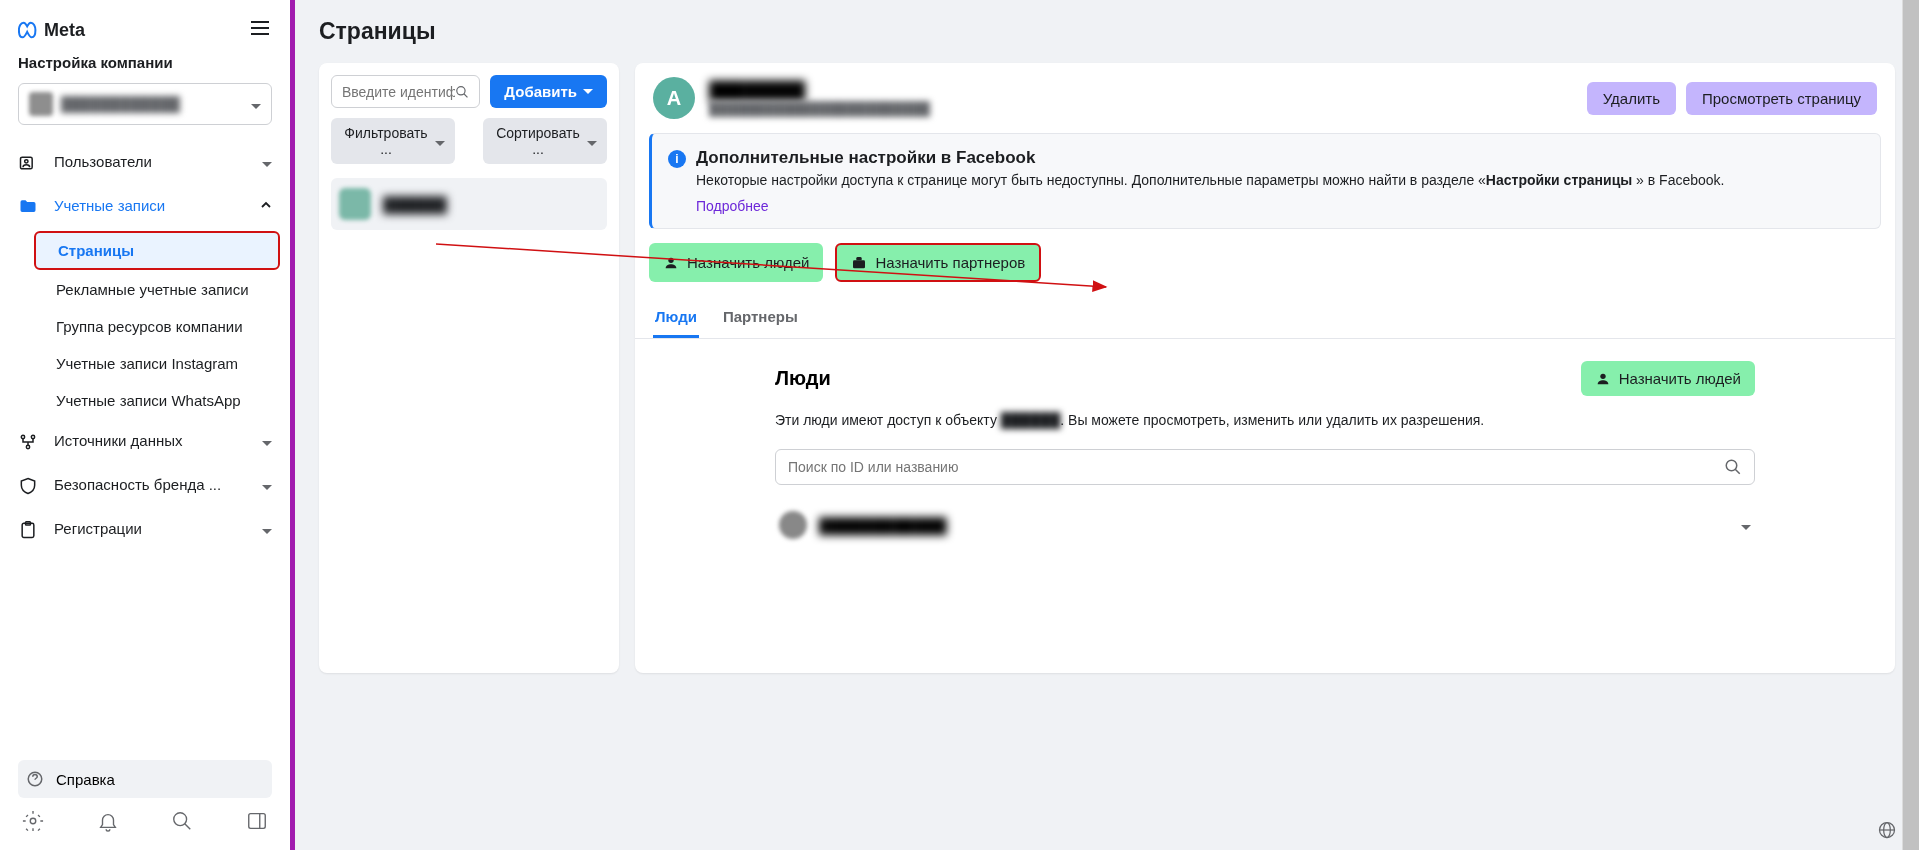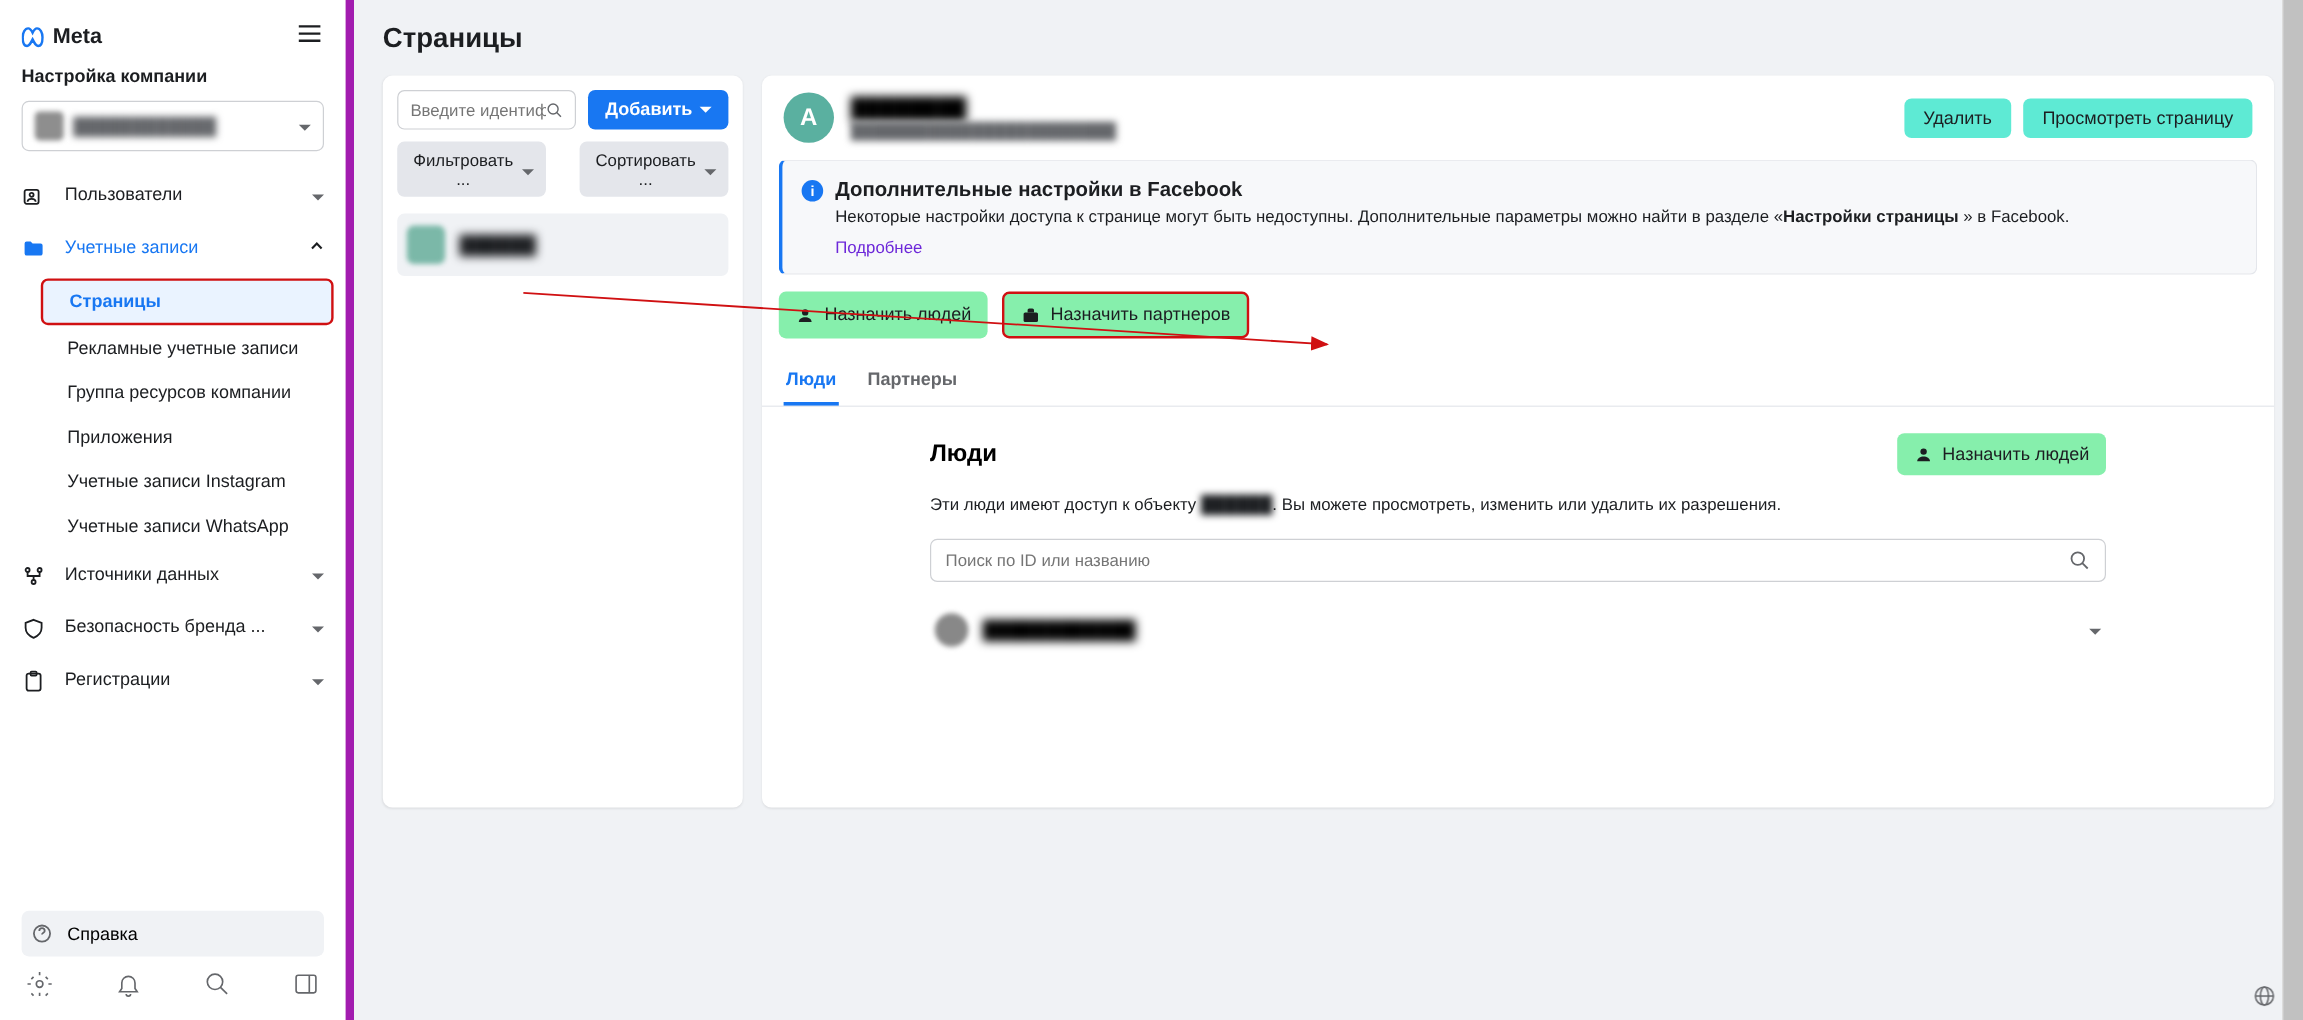--- a/index.html
+++ b/index.html
@@ -1,19 +1,19 @@
 <!DOCTYPE html>
 <html><head>
   <meta charset="utf-8">
   <style>
     * { margin: 0; padding: 0; box-sizing: border-box; font-family: -apple-system, BlinkMacSystemFont, "Segoe UI", Helvetica, Arial, sans-serif; }
     body { background: #f0f2f5; display: flex; height: 850px; overflow: hidden; }
     
     
-    .sidebar { width: 295px; background: #fff; border-right: 7px solid #a21caf; display: flex; flex-direction: column; }
+    .sidebar { width: 295px; background: #fff; border-right: 5px solid #a21caf; display: flex; flex-direction: column; }
     .sidebar-header { padding: 16px 18px 8px; }
     .logo-row { display: flex; justify-content: space-between; align-items: center; margin-bottom: 10px; }
     .meta-logo { display: flex; align-items: center; gap: 4px; font-weight: 600; font-size: 18px; color: #1c1e21; }
     .meta-logo svg { width: 22px; height: 22px; }
     .hamburger { cursor: pointer; }
     .hamburger svg { width: 24px; height: 24px; stroke: #1c1e21; }
     .page-title-text { font-size: 15px; font-weight: 700; color: #1c1e21; margin-bottom: 12px; }
     .company-select { display: flex; align-items: center; justify-content: space-between; padding: 8px 10px; border: 1px solid #ced0d4; border-radius: 6px; cursor: pointer; }
     .company-select-left { display: flex; align-items: center; gap: 8px; }
     .company-avatar { width: 24px; height: 24px; background: #8e8e8e; border-radius: 4px; filter: blur(2px); }
@@ -51,21 +51,21 @@
     .page-item-avatar { width: 32px; height: 32px; background: #7bb8a8; border-radius: 6px; filter: blur(2px); }
     .page-item-name { font-size: 15px; font-weight: 600; color: #1c1e21; filter: blur(4px); }
     
     .right-panel { flex: 1; background: #fff; border-radius: 8px; box-shadow: 0 1px 2px rgba(0,0,0,0.08); display: flex; flex-direction: column; height: 610px; }
     .rp-header { display: flex; align-items: center; padding: 14px 18px; gap: 14px; }
     .rp-avatar { width: 42px; height: 42px; border-radius: 50%; background: #5ab0a0; color: #fff; display: flex; align-items: center; justify-content: center; font-size: 20px; font-weight: 700; }
     .rp-head-text { flex: 1; }
     .rp-name { font-size: 17px; font-weight: 700; filter: blur(4px); }
     .rp-sub { font-size: 13px; color: #65676b; filter: blur(3px); }
     .rp-actions { display: flex; gap: 10px; }
-    .rp-btn { background: #5eead4; border: none; border-radius: 6px; padding: 8px 16px; font-size: 15px; font-weight: 500; cursor: pointer; color: #1c1e21; }
+    .rp-btn { background: #c4b5fd; border: none; border-radius: 6px; padding: 8px 16px; font-size: 15px; font-weight: 500; cursor: pointer; color: #1c1e21; }
     
     .info-banner { margin: 0 14px 14px; border-left: 3px solid #1877f2; background: #f7f8fa; border-radius: 6px; padding: 14px 16px; display: flex; gap: 10px; border-top: 1px solid #e4e6eb; border-right: 1px solid #e4e6eb; border-bottom: 1px solid #e4e6eb; }
     .info-icon { width: 18px; height: 18px; border-radius: 50%; background: #1877f2; color: #fff; display: flex; align-items: center; justify-content: center; font-size: 12px; font-weight: 700; flex-shrink: 0; margin-top: 2px; }
     .info-content { font-size: 14px; color: #1c1e21; }
     .info-title { font-weight: 700; margin-bottom: 4px; font-size: 17px; }
     .info-link { color: #6d28d9; cursor: pointer; margin-top: 10px; display: inline-block; text-align: right; }
     
     .assign-row { display: flex; gap: 12px; padding: 0 14px 16px; }
     .assign-btn { background: #86efac; border: none; border-radius: 6px; padding: 9px 14px; font-size: 15px; font-weight: 500; cursor: pointer; display: flex; align-items: center; gap: 8px; color: #1c1e21; }
     .assign-btn.highlighted { border: 2px solid #d01012; }
@@ -148,21 +148,20 @@
         <svg width="12" height="12" viewBox="0 0 12 12">
             <path d="M2 8l4-4 4 4" stroke="#1c1e21" stroke-width="1.8" fill="none"></path>
           </svg>
       </span>
     </div>
 
     <div class="sub-nav">
       <div class="sub-item active"><span>Страницы</span></div>
       <div class="sub-item"><span>Рекламные учетные записи</span></div>
       <div class="sub-item"><span>Группа ресурсов компании</span></div>
-      <div class="sub-item"><span>Приложения</span></div>
       <div class="sub-item"><span>Учетные записи Instagram</span></div>
       <div class="sub-item"><span>Учетные записи WhatsApp</span></div>
     </div>
 
     <div class="nav-item">
       <span class="icon">
           <svg viewBox="0 0 24 24" fill="none" stroke="#1c1e21" stroke-width="1.8">
             <circle cx="6" cy="6" r="2"></circle>
             <circle cx="18" cy="6" r="2"></circle>
             <circle cx="12" cy="18" r="2"></circle>

